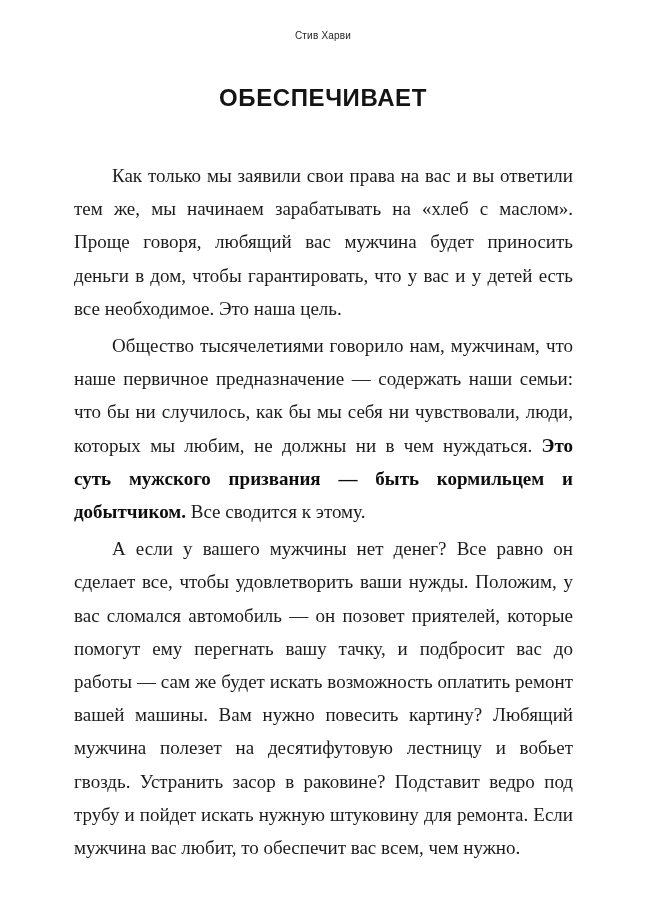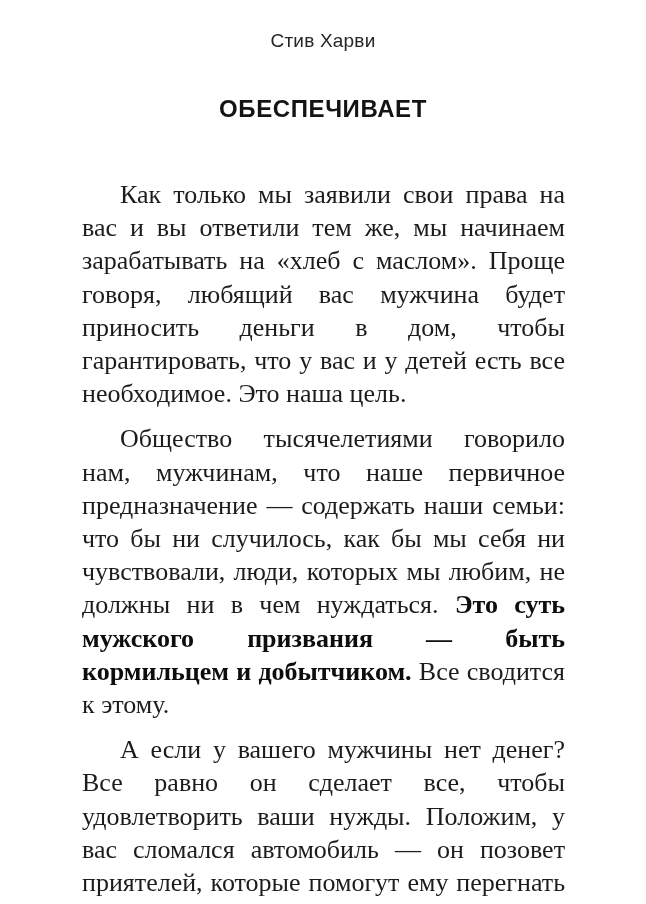--- a/index.html
+++ b/index.html
@@ -22,21 +22,21 @@
     height: 904px;
     box-sizing: border-box;
     padding: 0;
   }
 
   .running-header {
     margin: 0;
     padding-top: 30px;
     text-align: center;
     font-family: "Liberation Sans", "DejaVu Sans", sans-serif;
-    font-size: 19px;
+    font-size: 10px;
     font-weight: 400;
     letter-spacing: 0.2px;
     color: #262626;
   }
 
   .chapter-title {
     margin: 17px;
     padding-top: 26px;
     text-align: center;
     font-family: "Liberation Sans", "DejaVu Sans", sans-serif;
@@ -47,25 +47,25 @@
     text-transform: uppercase;
   }
 
   .body-text {
     margin: 0;
     padding: 0 69px 0 70px;
     padding-top: 26px;
   }
 
   .body-text p {
-    margin: 12px;
+    margin: 4px;
     text-align: justify;
     text-justify: inter-word;
     text-indent: 38px;
-    font-size: 26px;
+    font-size: 19px;
     line-height: 33.2px;
     color: #1c1c1c;
     -webkit-hyphens: manual;
     hyphens: manual;
   }
 
   .body-text p b,
   .body-text p strong {
     font-weight: 700;
     color: #0d0d0d;

